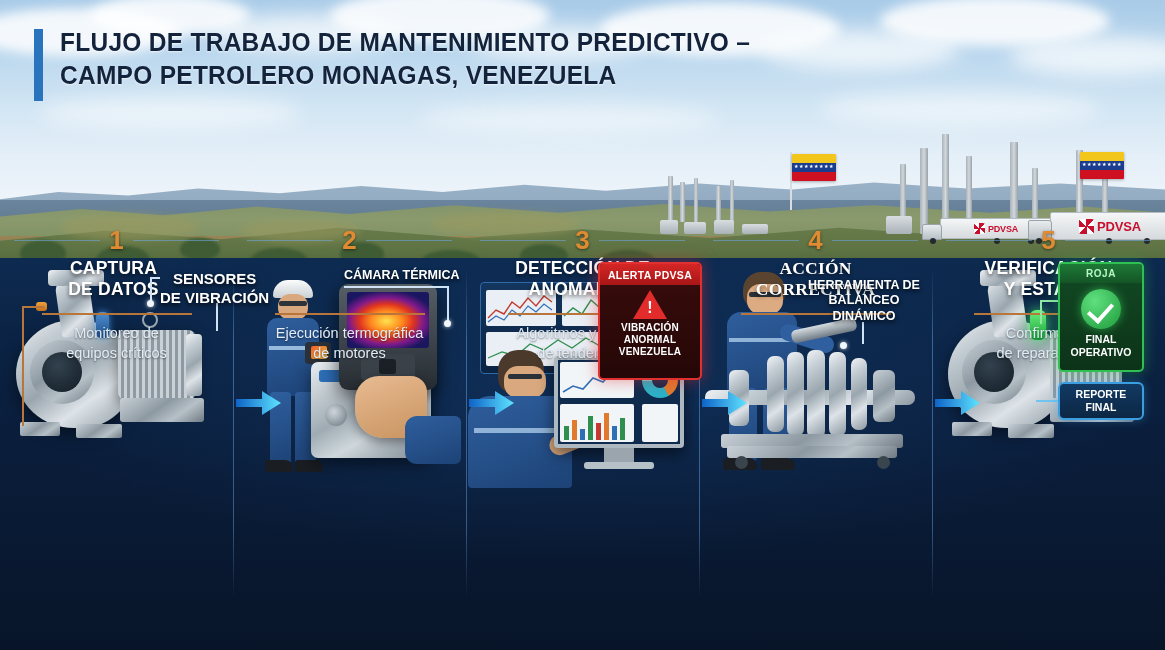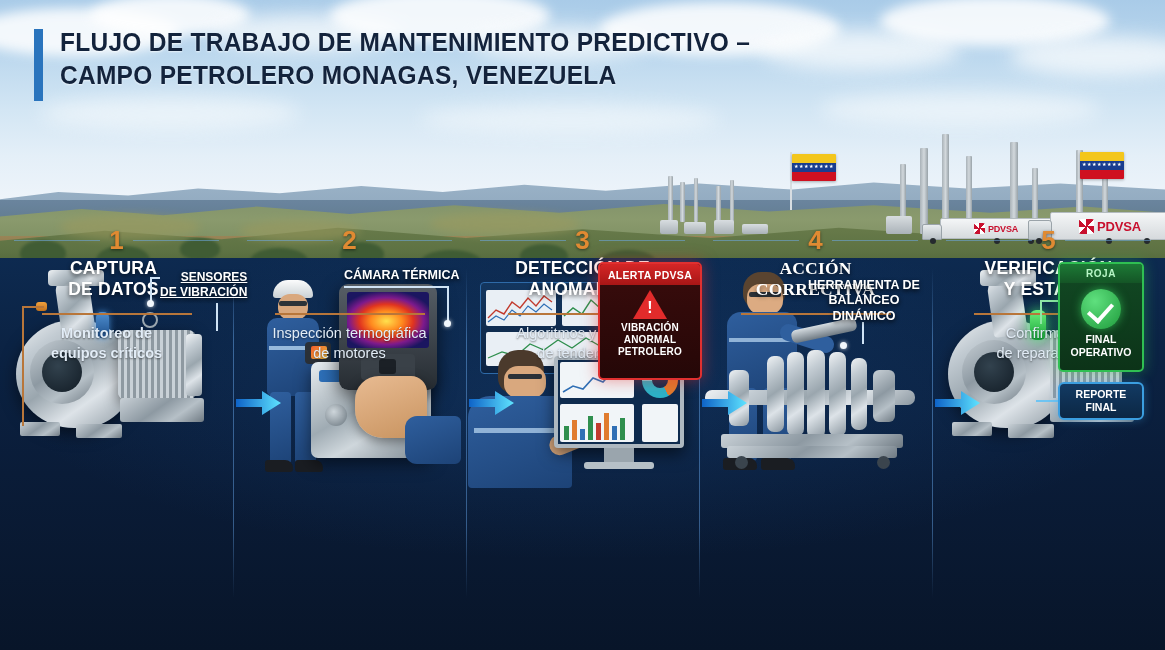--- a/index.html
+++ b/index.html
@@ -426,30 +426,30 @@
   </div>
 
   <div class="num-row" style="left:14px;">
     <span class="num-line"></span>
     <span class="num">1</span>
     <span class="num-line"></span>
   </div>
   <div class="step-title" style="left:5px;">CAPTURA
 DE DATOS</div>
   <div class="step-rule" style="left:42px;width:150px;"></div>
-  <div class="step-desc" style="left:0;font-weight:bold;">Monitoreo de
+  <div class="step-desc" style="left:10px;">Monitoreo de
 equipos críticos</div>
 
   <div class="num-row" style="left:247px;">
     <span class="num-line"></span>
     <span class="num">2</span>
     <span class="num-line"></span>
   </div>
   <div class="step-rule" style="left:275px;width:150px;"></div>
-  <div class="step-desc" style="left:243px;">Inspección termográfica
+  <div class="step-desc" style="left:243px;">Ejecución termográfica
 de motores</div>
 
   <div class="num-row" style="left:480px;">
     <span class="num-line"></span>
     <span class="num">3</span>
     <span class="num-line"></span>
   </div>
   <div class="step-title" style="left:474px;">DETECCIÓN DE
 ANOMALÍAS</div>
   <div class="step-rule" style="left:508px;width:150px;"></div>
@@ -496,21 +496,21 @@
     <svg width="46" height="30" viewBox="0 0 46 30">
       <path d="M0 11 H26 V3 L45 15 L26 27 V19 H0 Z" fill="url(#ag1)"></path>
     </svg>
   </div>
   <div class="arrow" style="left:935px;">
     <svg width="46" height="30" viewBox="0 0 46 30">
       <path d="M0 11 H26 V3 L45 15 L26 27 V19 H0 Z" fill="url(#ag1)"></path>
     </svg>
   </div>
 
-  <div class="callout" style="left:160px;top:270px;font-size:12px;line-height:1.24;text-align:right;text-decoration:underline;">SENSORES
+  <div class="callout" style="left:160px;top:270px;font-size:15px;line-height:1.24;text-align:center;">SENSORES
 DE VIBRACIÓN</div>
   <div class="lead" style="left:150px;top:277px;width:10px;height:1.5px;"></div>
   <div class="lead" style="left:150px;top:277px;width:1.5px;height:26px;"></div>
   <div class="dot" style="left:147px;top:300px;"></div>
   <div class="lead" style="left:216px;top:303px;width:1.5px;height:28px;"></div>
 
   <div class="callout" style="left:344px;top:268px;font-size:12.5px;">CÁMARA TÉRMICA</div>
   <div class="lead" style="left:344px;top:286px;width:104px;height:1.5px;"></div>
   <div class="lead" style="left:447px;top:286px;width:1.5px;height:36px;"></div>
   <div class="dot" style="left:444px;top:320px;"></div>
@@ -520,21 +520,21 @@
 DINÁMICO</div>
   <div class="lead" style="left:862px;top:322px;width:1.5px;height:22px;"></div>
   <div class="dot" style="left:840px;top:342px;"></div>
 
   <div class="alert-card">
     <div class="alert-head">ALERTA PDVSA</div>
     <div class="alert-body">
       <div class="warn-tri"></div>
       <div class="alert-txt">VIBRACIÓN
 ANORMAL
-PETROLERO</div>
+VENEZUELA</div>
     </div>
   </div>
 
   <div class="verify-card">
     <div class="verify-head">ROJA</div>
     <div class="check-circle"></div>
     <div class="verify-txt">FINAL
 OPERATIVO</div>
   </div>
   <div class="report-badge">REPORTE

